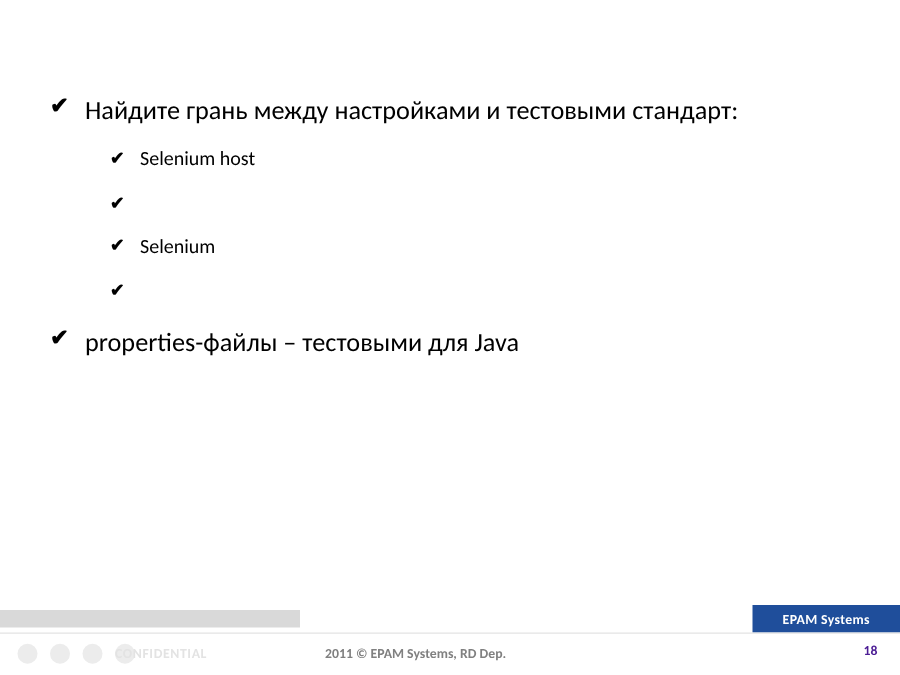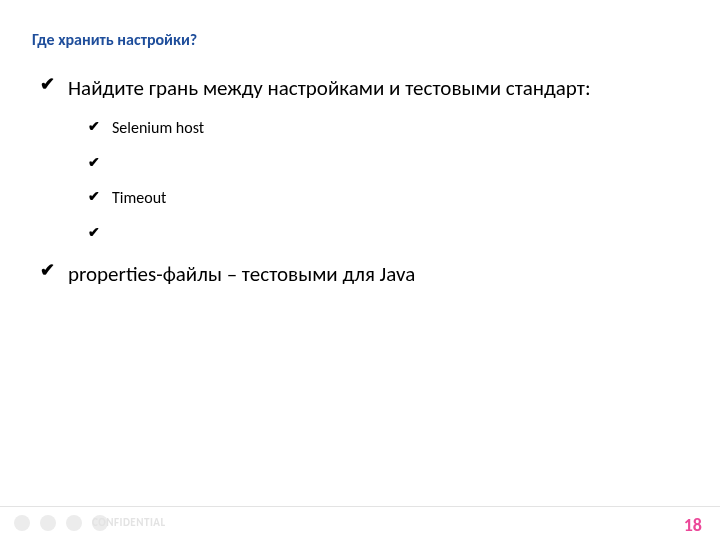--- a/index.html
+++ b/index.html
@@ -16,64 +16,68 @@
   .lvl2 .text { font-size: 16px; line-height: 32px; text-align: right; }
   .footer-bar { position: absolute; left: 0; right: 0; bottom: 34px; height: 22px; }
   .footer-bar .grey { position: absolute; left: 0; top: 4px; width: 240px; height: 14px; background: #d9d9d9; }
   .footer-bar .epam { position: absolute; right: 0; top: 0; width: 118px; height: 22px; background: #1f4e9b; color: #fff; font-size: 11px; font-weight: 700; display: flex; align-items: center; justify-content: center; letter-spacing: 0.3px; }
   .bottom-strip { position: absolute; left: 0; right: 0; bottom: 0; height: 34px; font-weight: bold; }
   .bottom-strip::before { content: ""; position: absolute; left: 0; right: 0; top: 0; height: 1px; background: #e3e3e3; }
   .dots { position: absolute; left: 14px; top: 9px; display: flex; gap: 10px; }
   .dot { width: 16px; height: 16px; border-radius: 50%; background: #ececec; }
   .faded { position: absolute; left: 92px; top: 10px; font-size: 11px; color: #e3e3e3; letter-spacing: 0.5px; }
   .copyright { position: absolute; left: 260px; top: 10px; font-size: 11px; color: #808080; }
-  .pagenum { position: absolute; right: 18px; top: 8px; font-size: 18px; color: #ec4899; }
+  .pagenum { position: absolute; right: 18px; top: 8px; font-size: 11px; color: #4c1d95; }
 </style>
 </head>
 <body>
 
 <div class="slide">
 
-  <div class="title">Где хранить настройки?</div>
 
   <div class="content">
 
     <div class="lvl1">
       <div class="bullet">✔</div>
       <div class="text">Найдите грань между настройками и тестовыми стандарт:</div>
     </div>
     <div class="sub">
       <div class="lvl2">
         <div class="bullet">✔</div>
         <div class="text">Selenium host</div>
       </div>
       <div class="lvl2">
         <div class="bullet">✔</div>
       </div>
       <div class="lvl2">
         <div class="bullet">✔</div>
-        <div class="text">Timeout</div>
+        <div class="text">Selenium</div>
       </div>
       <div class="lvl2">
         <div class="bullet">✔</div>
       </div>
     </div>
 
     <div class="lvl1">
       <div class="bullet">✔</div>
       <div class="text">properties-файлы – тестовыми для Java</div>
     </div>
 
   </div>
 
+  <div class="footer-bar">
+    <div class="grey"></div>
+    <div class="epam">EPAM Systems</div>
+  </div>
 
   <div class="bottom-strip">
     <div class="dots">
       <div class="dot"></div>
       <div class="dot"></div>
       <div class="dot"></div>
       <div class="dot"></div>
     </div>
     <div class="faded">CONFIDENTIAL</div>
+    <div class="copyright">2011 © EPAM Systems, RD Dep.</div>
     <div class="pagenum">18</div>
   </div>
 
 </div>
 
 </body></html>

